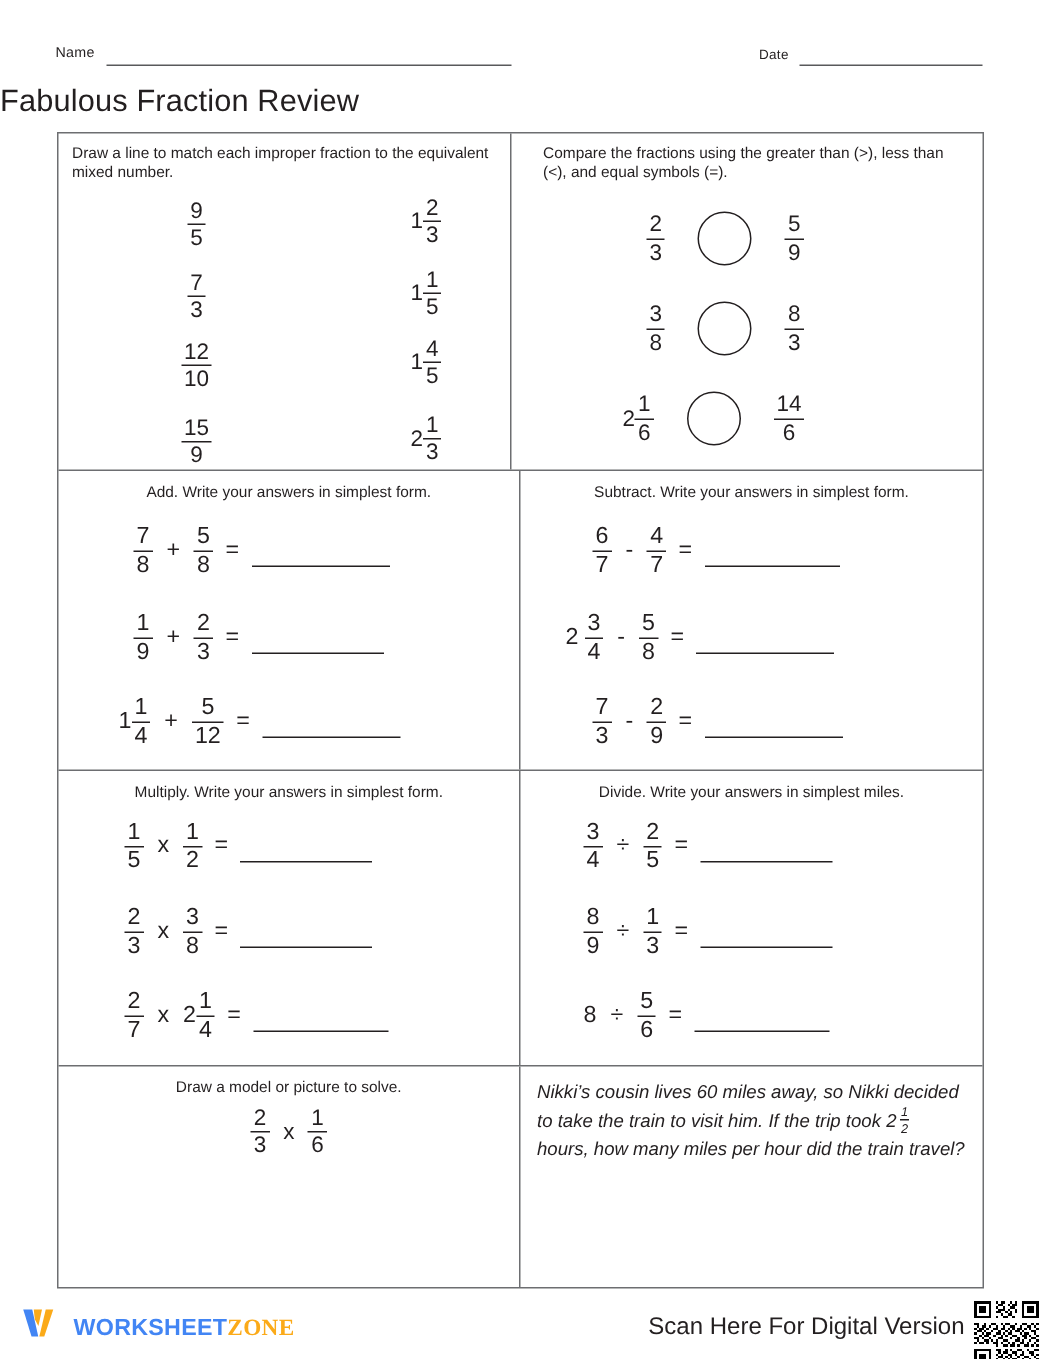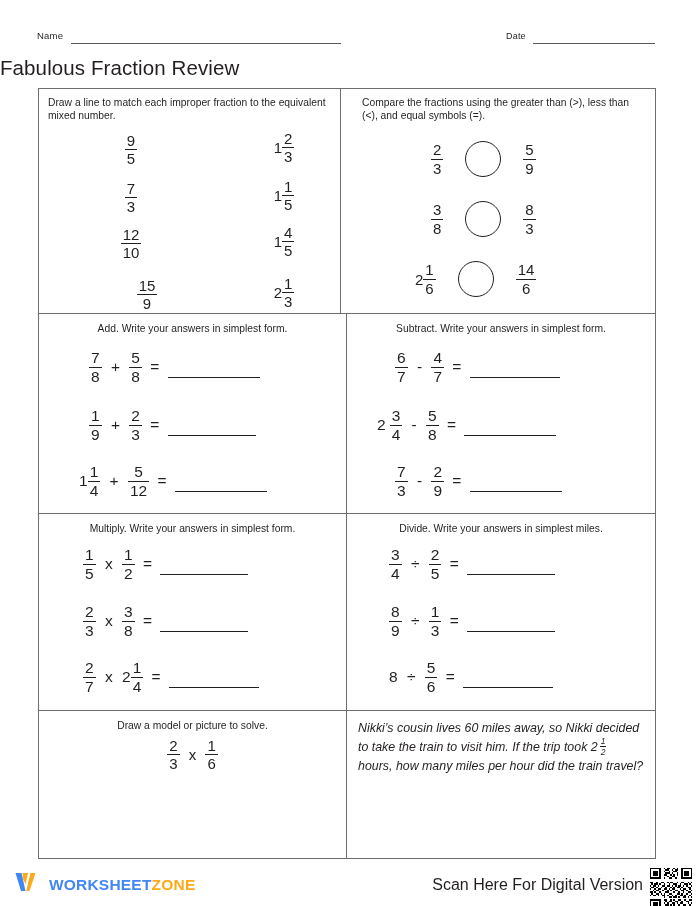--- a/index.html
+++ b/index.html
@@ -211,21 +211,21 @@
     display: flex;
     align-items: center;
   }
   .logo-mark { margin-right: 7px; }
   .logo-text {
     font-size: 15.5px;
     font-weight: bold;
     letter-spacing: .2px;
   }
   .logo-text .ws { color: #4285f4; }
-  .logo-text .zn { color: #fbaa19; }
+  .logo-text .zn { color: #fbaa19; font-family: Liberation Serif, serif; }
 
   .scan-text {
     position: absolute;
     right: 57px; top: 10px;
     font-size: 16px;
     color: #231f20;
   }
   .qr {
     position: absolute;
     right: 6px; top: 0px;
@@ -263,21 +263,21 @@
           <span class="num">7</span>
           <span class="den">3</span>
         </span>
       </div>
       <div class="match-item" style="left:62px; top:138px; width:60px;">
         <span class="frac" style="font-size:15px;">
           <span class="num">12</span>
           <span class="den">10</span>
         </span>
       </div>
-      <div class="match-item" style="left:78px; top:189px; width:60px;">
+      <div class="match-item" style="left:62px; top:189px; width:60px;">
         <span class="frac" style="font-size:15px;">
           <span class="num">15</span>
           <span class="den">9</span>
         </span>
       </div>
 
       <div class="match-item" style="left:205px; top:42px; width:80px;">
         <span class="mixed" style="font-size:15px;">
           <span class="whole">1</span><span class="frac">
             <span class="num">2</span>

